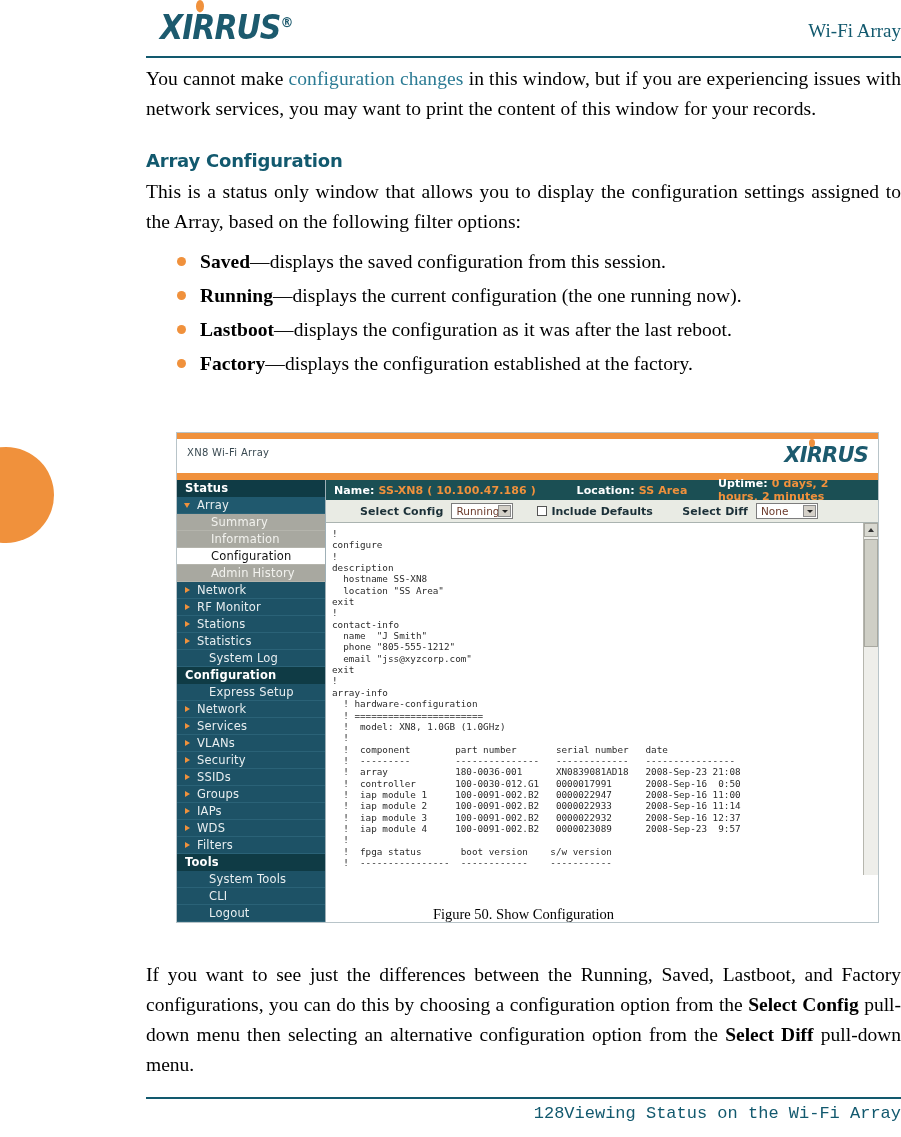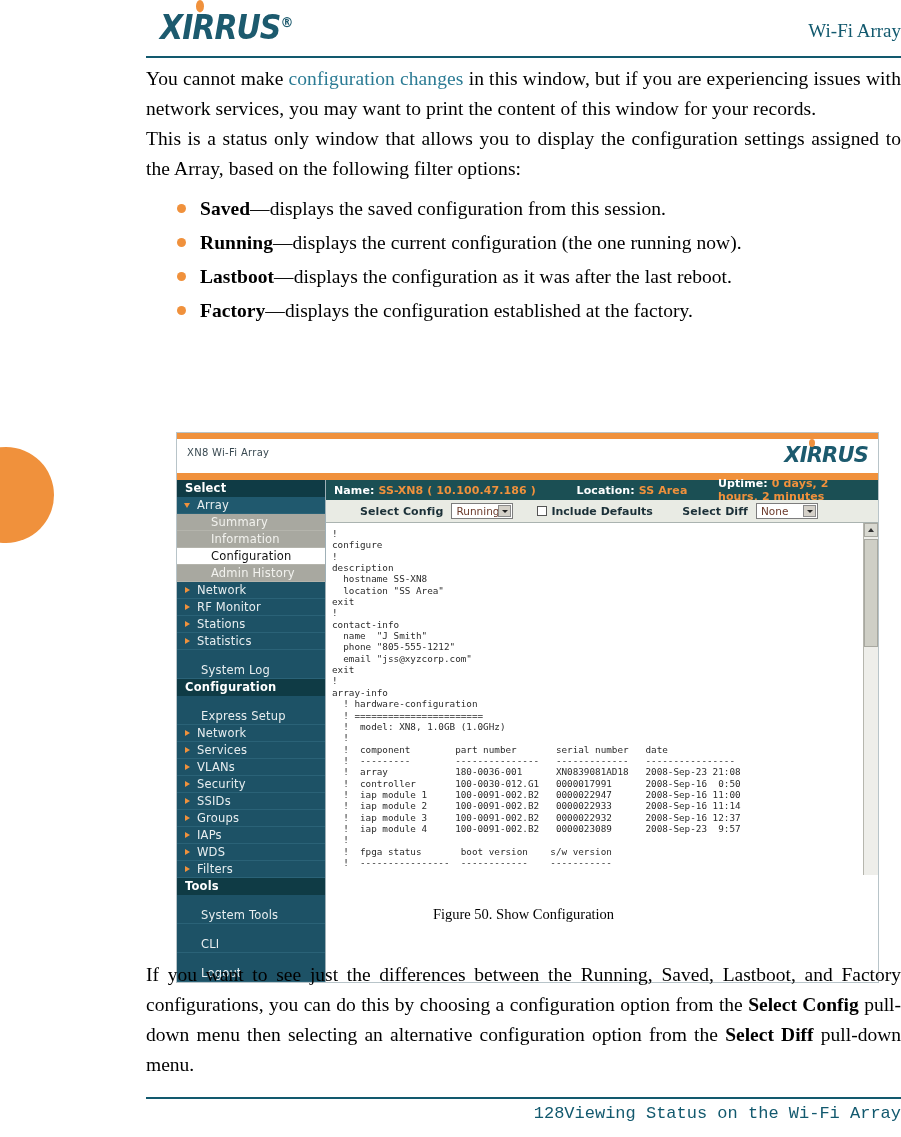--- a/index.html
+++ b/index.html
@@ -219,21 +219,21 @@
   }
   .nav-item .arrow-down {
     position: absolute;
     left: 7px;
     top: 6px;
     width: 0; height: 0;
     border-top: 5px solid #f0913c;
     border-left: 3.5px solid transparent;
     border-right: 3.5px solid transparent;
   }
-  .nav-item.plain { padding-left: 24px; margin-top: 12px; }
+  .nav-item.plain { padding-left: 32px; }
   .sub-item {
     background: #a8a8a0;
     color: #f2f2ee;
     padding: 3px 0 3px 34px;
     border-bottom: 1px solid #b4b4ac;
     height: 17px;
     line-height: 11px;
     letter-spacing: 0.2px;
   }
   .sub-item.active {
@@ -428,20 +428,21 @@
     <span>XIRRUS</span><span class="reg">®</span>
   </div>
   <div class="header-right">Wi-Fi Array</div>
 </div>
 <div class="header-rule"></div>
 
 <div class="content">
 
   <p class="body"><span>You cannot make </span><span class="link">configuration changes</span><span> in this window, but if you are experiencing issues with network services, you may want to print the content of this window for your records.</span></p>
 
+  <h2 class="section">Array Configuration</h2>
 
   <p class="body">This is a status only window that allows you to display the configuration settings assigned to the Array, based on the following filter options:</p>
 
   <ul class="bullets">
     <li>
       <span class="bullet-dot"></span>
       <b>Saved</b><span>—displays the saved configuration from this session.</span>
     </li>
     <li>
       <span class="bullet-dot"></span>
@@ -466,21 +467,21 @@
       <div class="app-logo">
         <span class="dot2"></span>
         <span>XIRRUS</span>
       </div>
     </div>
     <div class="app-orangebar"></div>
 
     <div class="app-body">
 
       <div class="sidebar">
-        <div class="nav-head">Select</div>
+        <div class="nav-head">Status</div>
 
         <div class="nav-item expanded">
           <span class="arrow-down"></span>
           <span>Array</span>
         </div>
         <div class="sub-item">
           <span>Summary</span>
         </div>
         <div class="sub-item">
           <span>Information</span>

